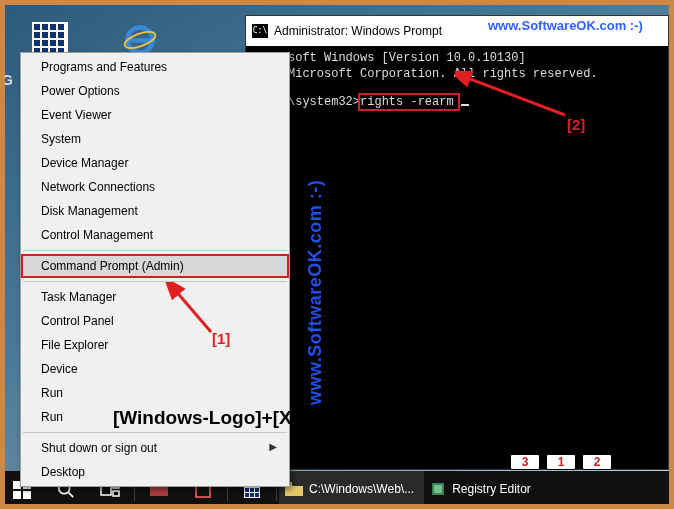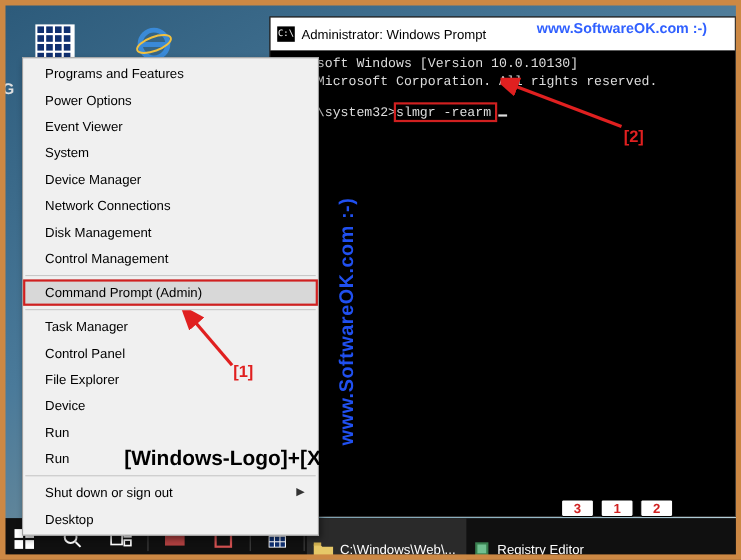--- a/index.html
+++ b/index.html
@@ -249,21 +249,21 @@
       width: 44px;
       height: 100%;
       display: flex;
       align-items: center;
       justify-content: center;
     }
     .tb-sep { width: 1px; height: 22px; background: #404040; margin: 0 2px;}
     .tb-task {
       height: 100%;
       display: flex;
-      align-items: flex-end;
+      align-items: center;
       padding: 0 10px 0 6px;
       gap: 6px;
       border-bottom: 2px solid transparent;
     }
     .tb-task.active {
       background: #2a2a2a;
       border-bottom-color: #5aa0e0;
     }
     .folder-icon { color: #e6c868; }
 
@@ -316,21 +316,21 @@
 </div>
 
 <div class="cmd-window">
   <div class="cmd-titlebar">
     <span class="cmd-titlebar-icon">C:\</span>
     <span class="cmd-title">Administrator: Windows Prompt</span>
   </div>
   <div class="cmd-body">
     <div class="cmd-line1">Microsoft Windows [Version 10.0.10130]</div>
     <div class="cmd-line2">2015 Microsoft Corporation. All rights reserved.</div>
-    <div class="cmd-prompt"><span>NDOWS\system32&gt;</span><span class="cmd-command">slmgr -rearm</span><span class="cmd-cursor"></span></div>
+    <div class="cmd-prompt"><span>NDOWS\system32&gt;</span><span class="cmd-command">rights -rearm</span><span class="cmd-cursor"></span></div>
   </div>
 </div>
 
 <div class="watermark-top">www.SoftwareOK.com :-)</div>
 <div class="watermark-vert">www.SoftwareOK.com :-)</div>
 
 <svg class="arrow-2" width="120" height="60">
   <defs>
       <marker id="ah2" markerWidth="10" markerHeight="10" refX="2" refY="3" orient="auto">
         <path d="M0,0 L0,6 L8,3 z" fill="#e02020"></path>

